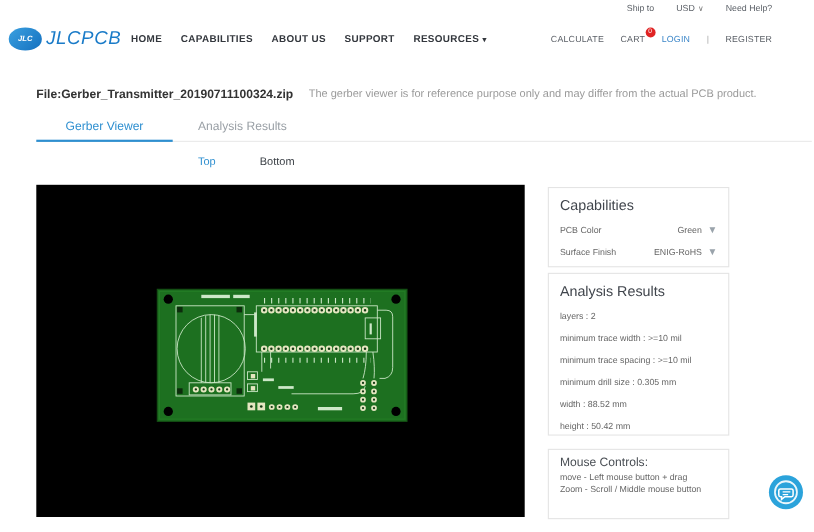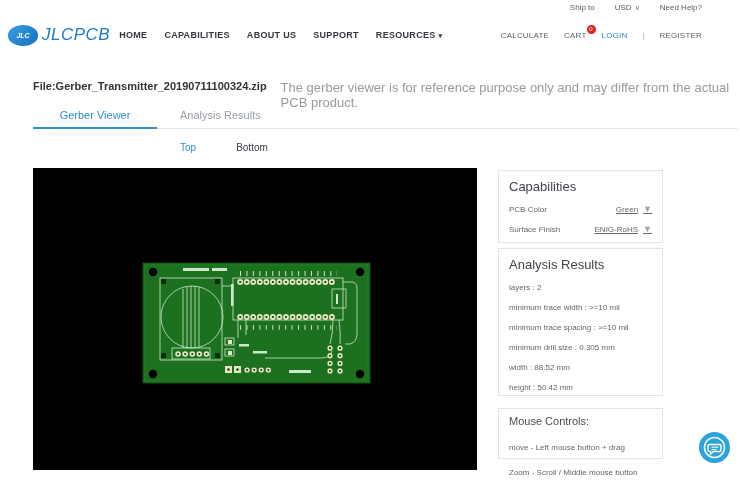--- a/index.html
+++ b/index.html
@@ -53,21 +53,21 @@
   }
   .login { color:#3b86c8; }
   .divider { color:#aaa; }
 
   
   .file-row {
     position:absolute; left:33px; top:80px;
     display:flex; align-items:flex-start; gap:14px; width:700px;
   }
   .file-title { font-size:11px; font-weight:bold; color:#333; }
-  .file-note { font-size:13px; color:#9a9a9a; }
+  .file-note { font-size:10px; color:#9a9a9a; }
 
   
   .tabs {
     position:absolute; left:33px; top:109px; width:705px;
     display:flex; border-bottom:1px solid #e9e9e9;
   }
   .tab { font-size:11px; padding-bottom:6px; cursor:pointer; }
   .tab-active {
     width:124px; text-align:center; color:#2e8fd0;
     border-bottom:2px solid #2e8fd0; margin-bottom:-1px;
@@ -91,28 +91,28 @@
   .right-col { position:absolute; left:498px; top:170px; width:165px; }
   .box {
     border:1px solid #e4e4e4; background:#fff;
     padding:8px 10px; width:165px;
   }
   .box-title { font-size:13px; color:#40454c; }
   .cap-row {
     display:flex; justify-content:space-between; align-items:center;
     margin-top:10px; font-size:8px; color:#666;
   }
-  .cap-value { display:flex; align-items:center; gap:5px; cursor:pointer;text-decoration:underline; }
+  .cap-value { display:flex; align-items:center; gap:5px; cursor:pointer; }
   .dd-caret { color:#9aa3ab; font-size:9px; }
   .box-analysis { margin-top:5px; height:148px; }
   .an-row { font-size:8px; color:#666; margin-top:11px; white-space:nowrap; }
   .an-row:first-of-type { margin-top:12px; }
-  .box-mouse { margin-top:12px; padding-top:6px; height:51px; }
+  .box-mouse { margin-top:12px; padding-top:6px; height:64px; }
   .mouse-title { font-size:11px; color:#4a4f55; }
-  .mouse-line { font-size:8px; color:#666; margin-top:16px; white-space:nowrap; }
+  .mouse-line { font-size:8px; color:#666; margin-top:2px; white-space:nowrap; }
   .mouse-line:first-of-type { margin-top:8px; }
 
   
   .chat-btn {
     position:absolute; left:698px; top:431px; width:33px; height:33px;
     border-radius:50%; cursor:pointer;
   }
 </style>
 </head>
 <body>

